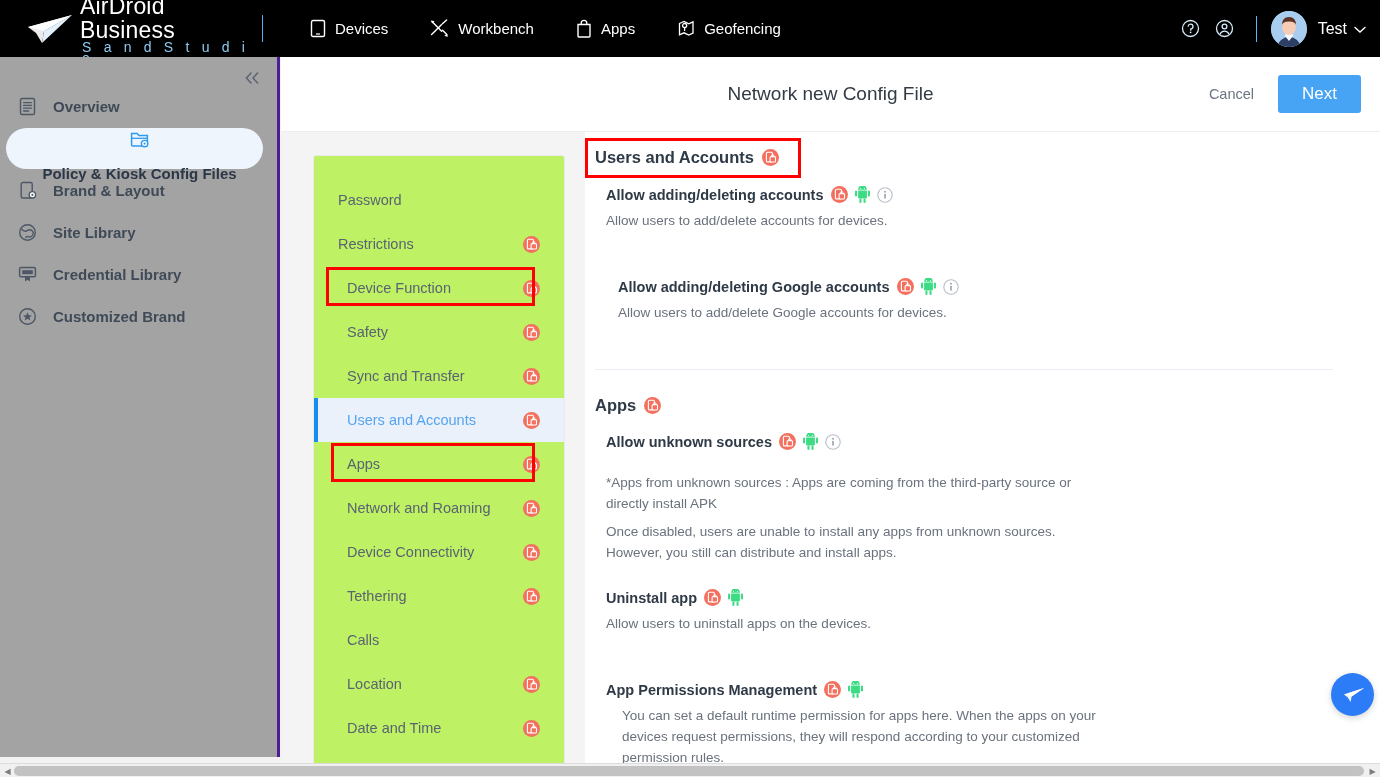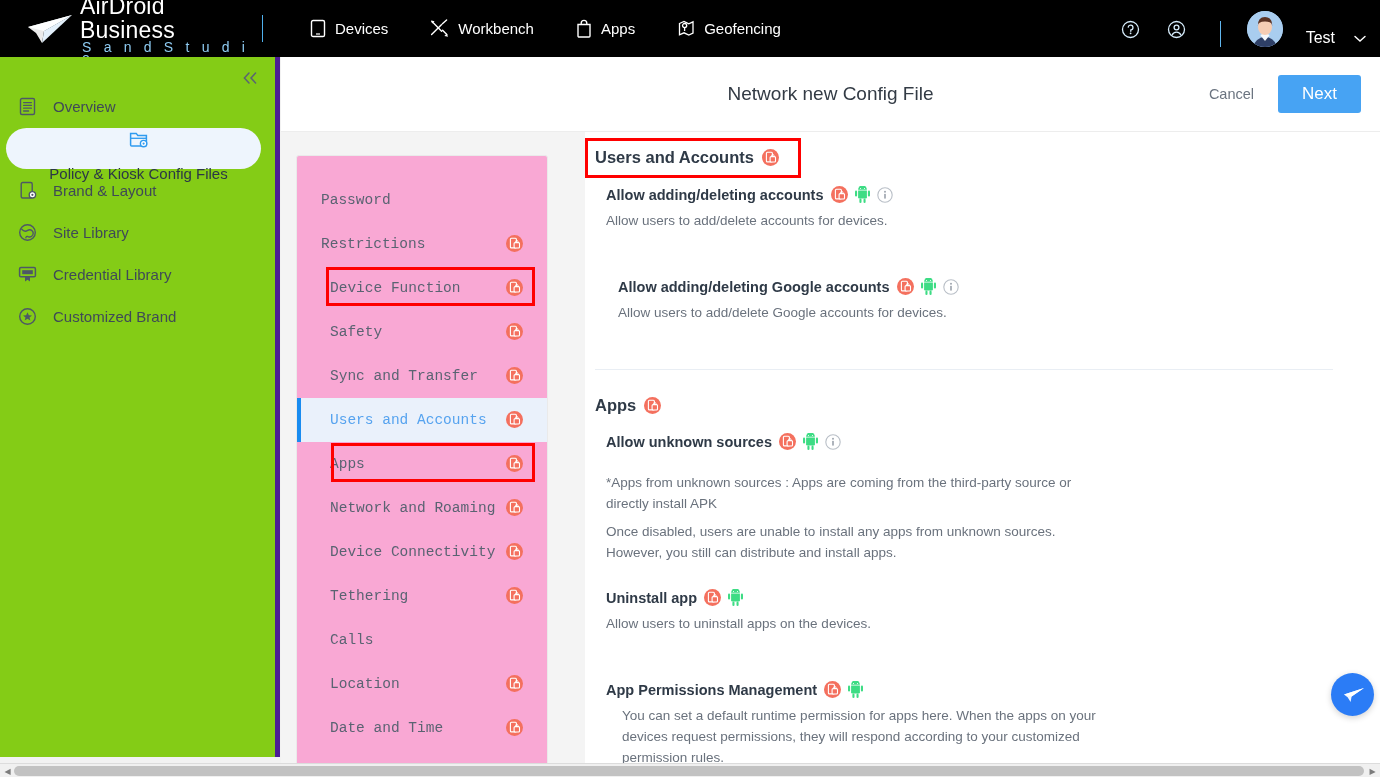--- a/index.html
+++ b/index.html
@@ -30,34 +30,34 @@
     display: flex; align-items: center; gap: 9px;
     height: 57px; padding: 0 21px; cursor: pointer; position: relative;
     color: #ffffff; font-size: 15px;
   }
   .navtab.active::after {
     content:""; position: absolute; left: 0; right: 0; bottom: 0;
     height: 3px; background: #ffffff;
   }
   .navtab svg { display: block; }
 
-  .topright { margin-left: auto; display: flex; align-items: flex-end; padding-right: 14px; gap: 12px; }
+  .topright { margin-left: auto; display: flex; align-items: center; padding-right: 14px; gap: 0; }
   .tr-icon { width: 34px; height: 34px; display: flex; align-items: center; justify-content: center; cursor: pointer; }
   .tr-sep { width: 1px; height: 26px; background: #61b6ee; margin: 0 14px; }
   .avatar {
     width: 36px; height: 36px; border-radius: 50%; overflow: hidden;
     background: #a8cdf0; flex: none; position: relative;
   }
   .username { color: #fff; font-size: 16px; margin-left: 11px; }
   .caret-dn { margin-left: 7px; }
 
   
   .sidebar {
     position: absolute; top: 57px; left: 0; width: 280px; height: 700px;
-    background: #84cc16; border-right: 5px solid #4c1d95;
+    background: #a3a3a3; border-right: 3px solid #4c1d95; font-weight: bold;
   }
   .collapse-btn {
     position: absolute; top: 8px; right: 12px; width: 26px; height: 26px;
     display: flex; align-items: center; justify-content: center; cursor: pointer;
     color: #5a6472;
   }
   .side-list { padding-top: 29px; }
   .side-item {
     display: flex; align-items: center; gap: 15px;
     height: 41px; margin: 0 14px 0 6px; padding-left: 10px;
@@ -90,23 +90,23 @@
   }
 
   
   .workarea {
     position: absolute; top: 132px; left: 281px; width: 1099px; height: 633px;
     background: #f4f4f4;
   }
 
   
   .confignav {
-    position: absolute; left: 15px; top: 23px; width: 252px; height: 620px;
-    background: #f9a8d4; border: 1px solid #eaeaea; border-radius: 3px;
-    overflow: hidden; padding-top: 22px; font-family: Liberation Mono, monospace;
+    position: absolute; left: 32px; top: 23px; width: 252px; height: 620px;
+    background: #bef264; border: 1px solid #eaeaea; border-radius: 3px;
+    overflow: hidden; padding-top: 22px;
   }
   .cfg-item {
     position: relative; display: flex; align-items: center;
     height: 44px; padding: 0 24px 0 33px;
     color: #5a6372; font-size: 14.5px; cursor: pointer; white-space: nowrap;
   }
   .cfg-item.top { padding-left: 24px; }
   .cfg-item.active { background: #eaf1fb; color: #56a3ef; }
   .cfg-item.active::before {
     content: ""; position: absolute; left: 0; top: 0; bottom: 0; width: 4px;

